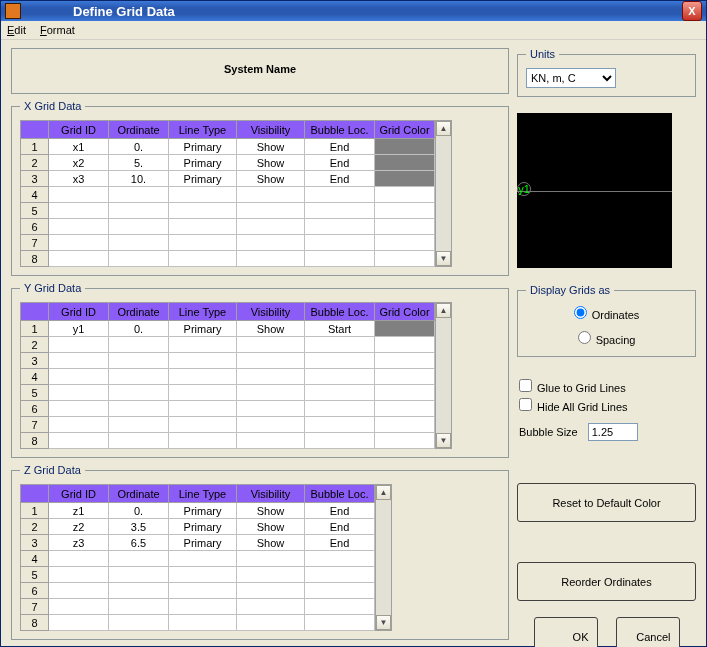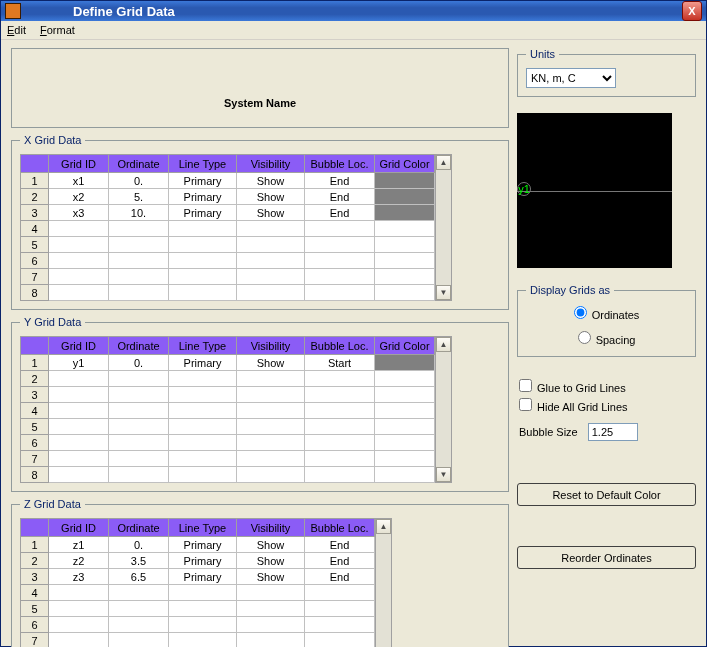--- a/index.html
+++ b/index.html
@@ -27,21 +27,21 @@
   .col-left { width: 498px; display:flex; flex-direction:column; gap: 6px;}
   .col-right { flex:1; display:flex; flex-direction:column; gap: 16px; }
 
   fieldset {
     border: 1px solid #919B9C; border-radius:0; padding: 8px; background:#ECE9D8;
     margin:0;
   }
   legend { padding:0 4px; color:#0A246A; }
 
   .sysname-row { display:flex; align-items:center; justify-content:center; gap:30px; padding: 6px 0 10px 0;}
-  .sysname-row .label { font-weight:bold;margin-top:34px; }
+  .sysname-row .label { font-weight:bold; }
   .sysname-row input {
     width: 120px; height: 18px; background:#ECE9D8; border:1px solid #A7A6AA; color:#6B6B6B; padding:0 4px;
   }
 
   .grid-wrap { display:flex; }
   table.grid {
     border-collapse:collapse; background:#fff; table-layout:fixed;
   }
   table.grid th {
     background:#8b5cf6; border:1px solid #A0A0A0; font-weight:normal; height:18px;
@@ -81,21 +81,21 @@
 
   .radio-row { display:flex; align-items:center; gap: 10px; margin:2px 0;flex-direction:column; }
   .check-row { display:flex; align-items:center; gap:6px; margin:4px 0; }
   input[type=radio],input[type=checkbox]{ margin:0 2px 0 0; }
 
   .side-block { padding:2px; }
   .bubble-row { display:flex; align-items:center; gap:10px; margin-top:10px;}
   .bubble-row input { width:50px; height:18px; border:1px solid #7F9DB9; background:#fff; text-align:left; padding:0 3px;}
 
   button.std {
-    height:23px; background:#ECE9D8; border:1px solid #404040; border-radius:3px; padding:0 8px; cursor:pointer;
+    height:39px; background:#ECE9D8; border:1px solid #404040; border-radius:3px; padding:0 8px; cursor:pointer;
     min-width:115px;
   }
   .btn-row { display:flex; gap:18px; justify-content:center; margin-top:auto;}
   .btn-row button.std { min-width:64px;text-align:right; }
 </style>
 </head>
 <body>
 
 <div class="window">
 

